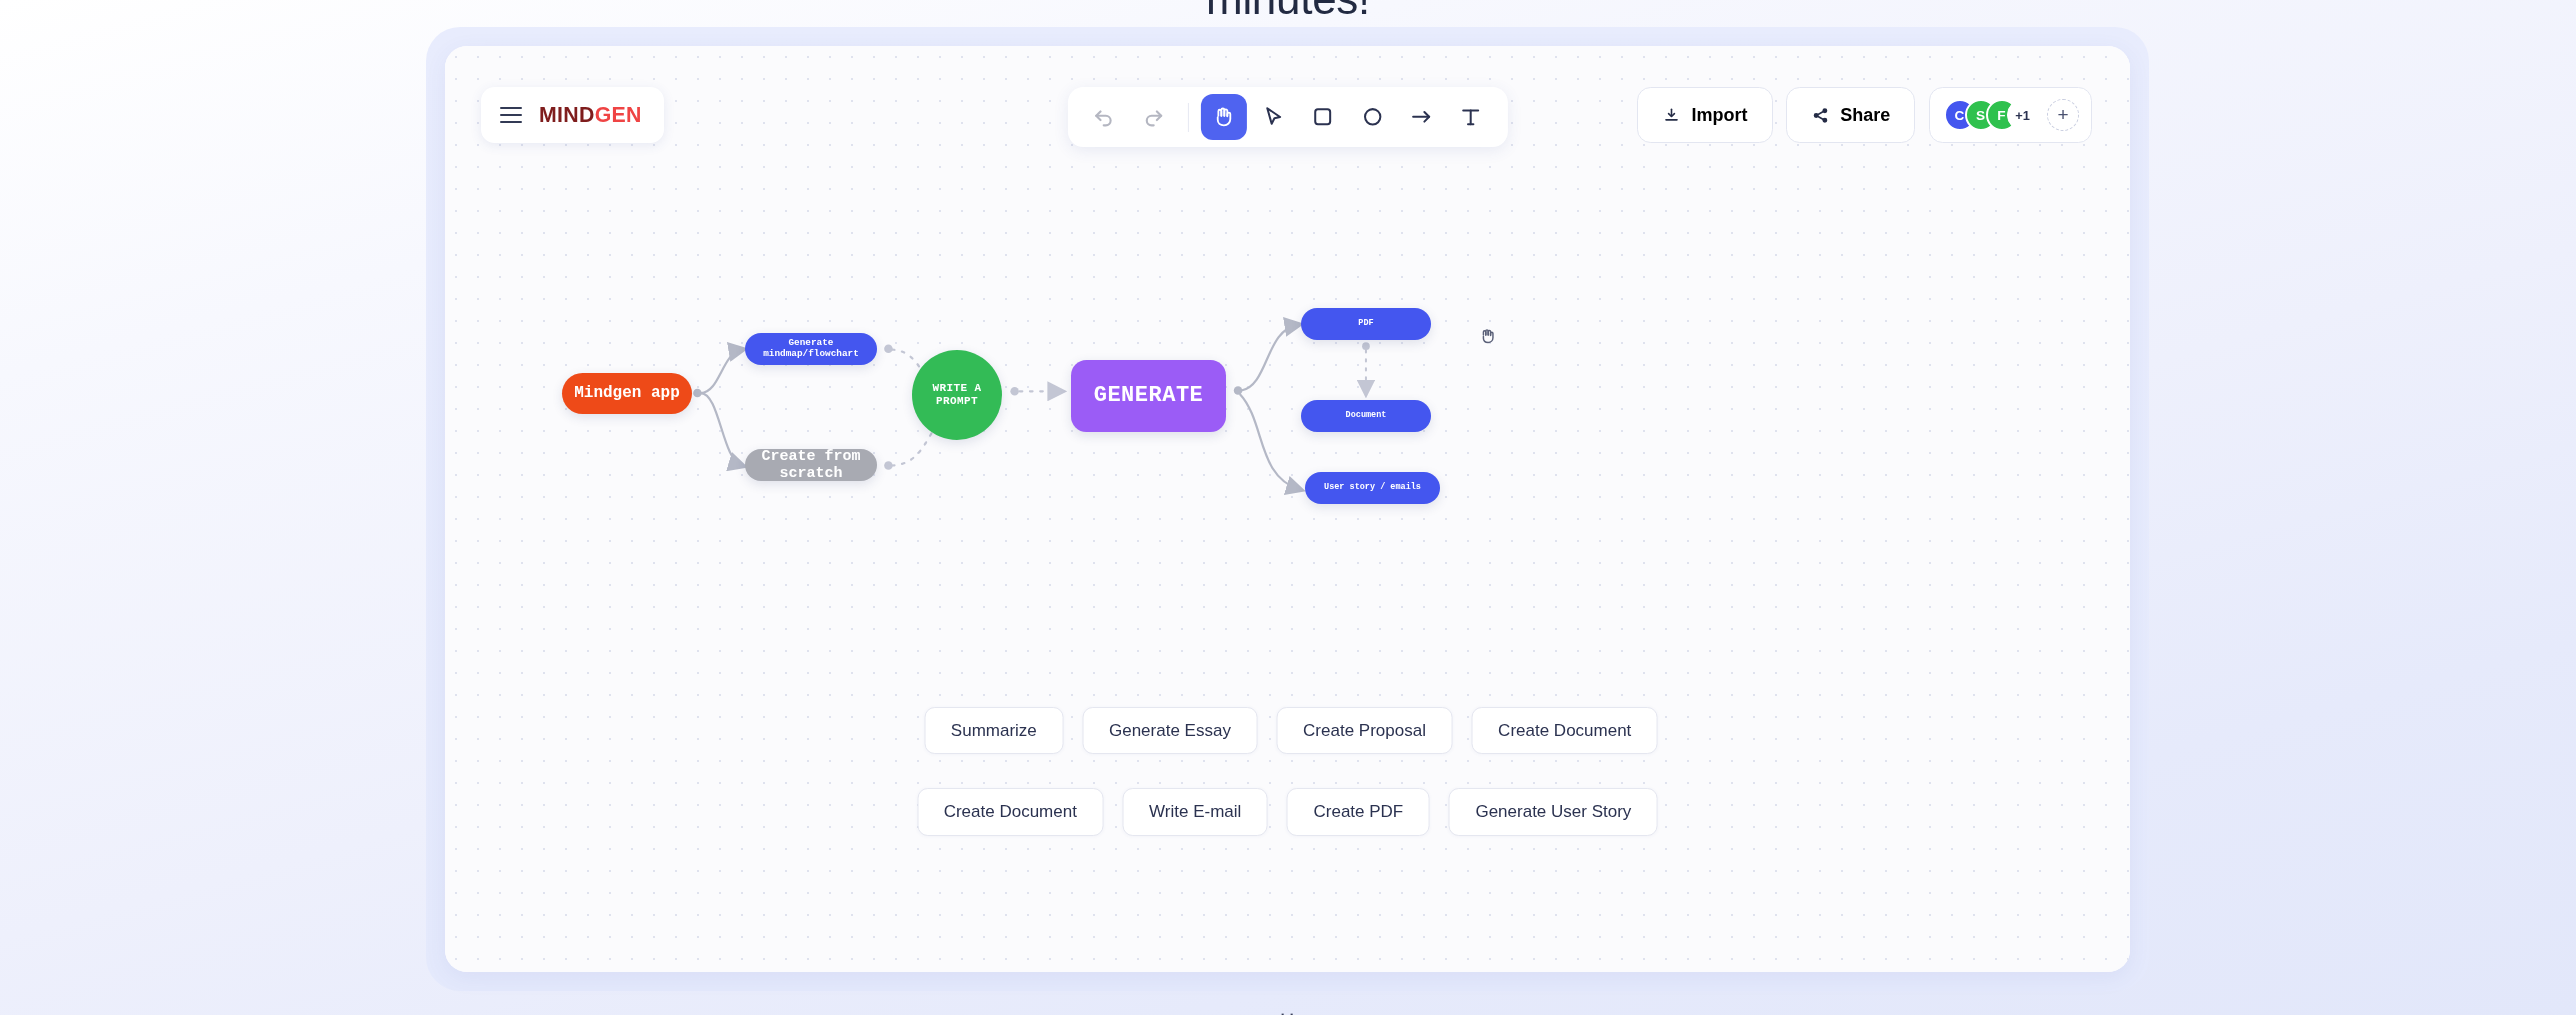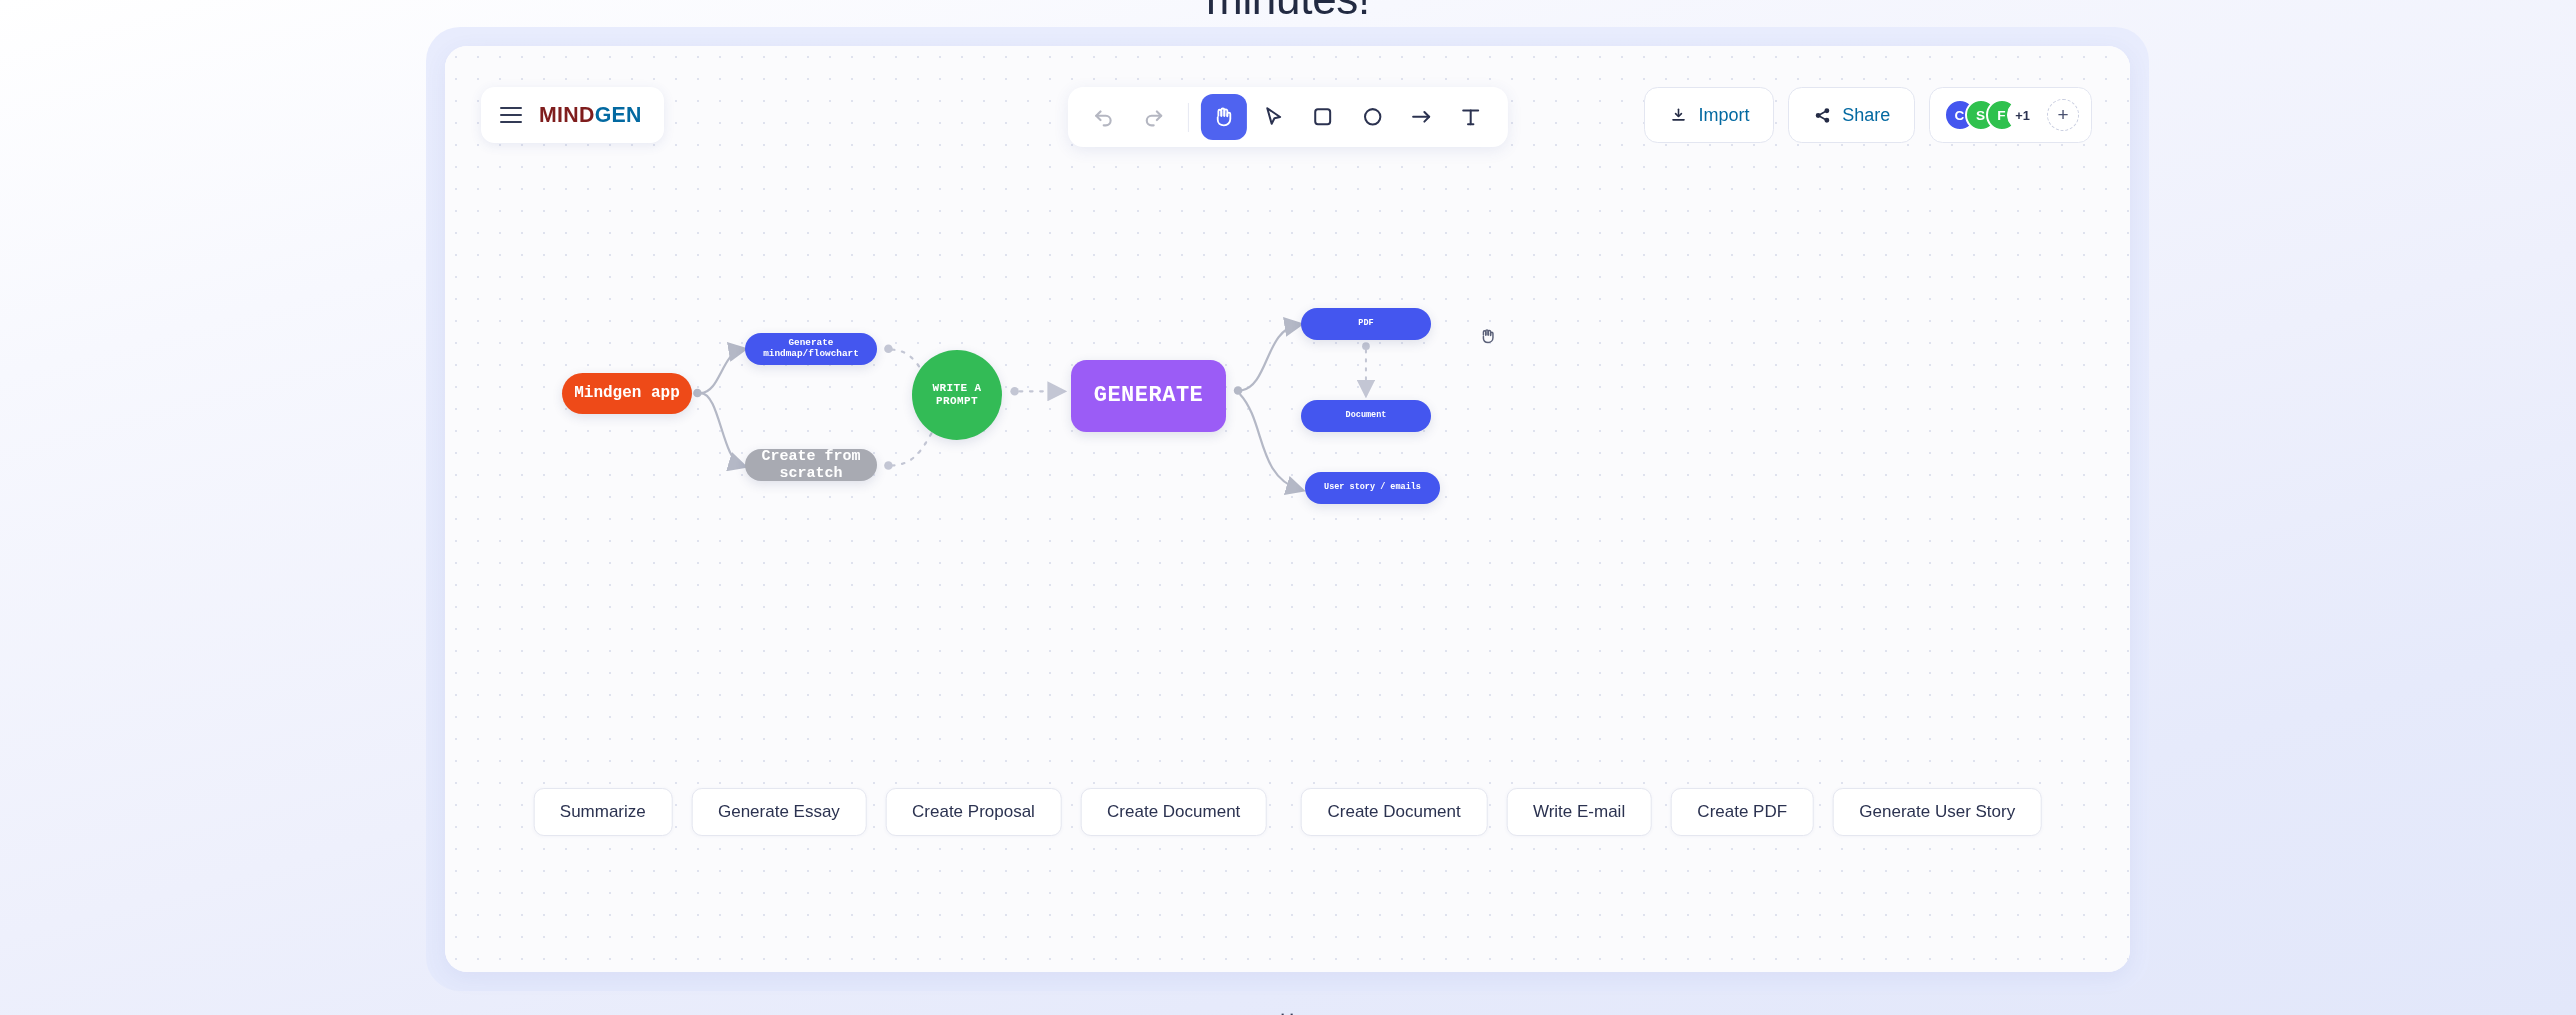--- a/index.html
+++ b/index.html
@@ -86,21 +86,21 @@
     box-shadow: 0 2.6px 12px rgba(60,80,160,.10);
     display: flex;
     align-items: center;
     gap: 17px;
     padding: 0 22px 0 19px;
   }
   .hamburger { display: flex; flex-direction: column; gap: 4.3px; cursor: pointer; }
   .hamburger i { display: block; width: 22px; height: 2.6px; border-radius: 1.7px; background: #323a55; }
   .brand-text { font-size: 21.3px; font-weight: 700; letter-spacing: 0.3px; white-space: nowrap; }
   .brand-text .mind { color: #7f1d1d; }
-  .brand-text .gen  { color: #0369a1; margin-top: 7px; }
+  .brand-text .gen  { color: #ef4444; margin-top: 7px; }
 
   
   .toolbar {
     position: absolute;
     left: 50%;
     transform: translateX(-50%);
     top: 41px;
     height: 60px;
     background: #ffffff;
     border-radius: 15.4px;
@@ -135,22 +135,22 @@
     height: 56px;
   }
   .btn-outline {
     height: 56px;
     display: flex; align-items: center; gap: 10.2px;
     padding: 0 24px;
     border: 1.3px solid #e3e6f1;
     border-radius: 13.6px;
     background: #fff;
     font-size: 18px;
-    font-weight: 400;
-    color: #0369a1;
+    font-weight: 700;
+    color: #000000;
     cursor: pointer;
     white-space: nowrap;
   }
   .avatars-pill {
     height: 56px;
     display: flex; align-items: center;
     padding: 0 12px 0 13.6px;
     border: 1.3px solid #e3e6f1;
     border-radius: 13.6px;
     background: #fff;
@@ -234,23 +234,23 @@
     pointer-events: none;
   }
 
   
   .chips {
     position: absolute;
     left: 50%;
     transform: translateX(-50%);
     bottom: 136px;
     display: flex;
-    flex-direction: row;
+    flex-direction: column;
     gap: 34px;
-    align-items: center;
+    align-items: flex-end;
     z-index: 10;
   }
   .chip-row { display: flex; gap: 19px; justify-content: center; }
   .chip {
     border: 1.3px solid #e5e7f0;
     background: #ffffff;
     border-radius: 10.2px;
     padding: 12.8px 25.6px;
     font-size: 17px;
     color: #2b3250;

